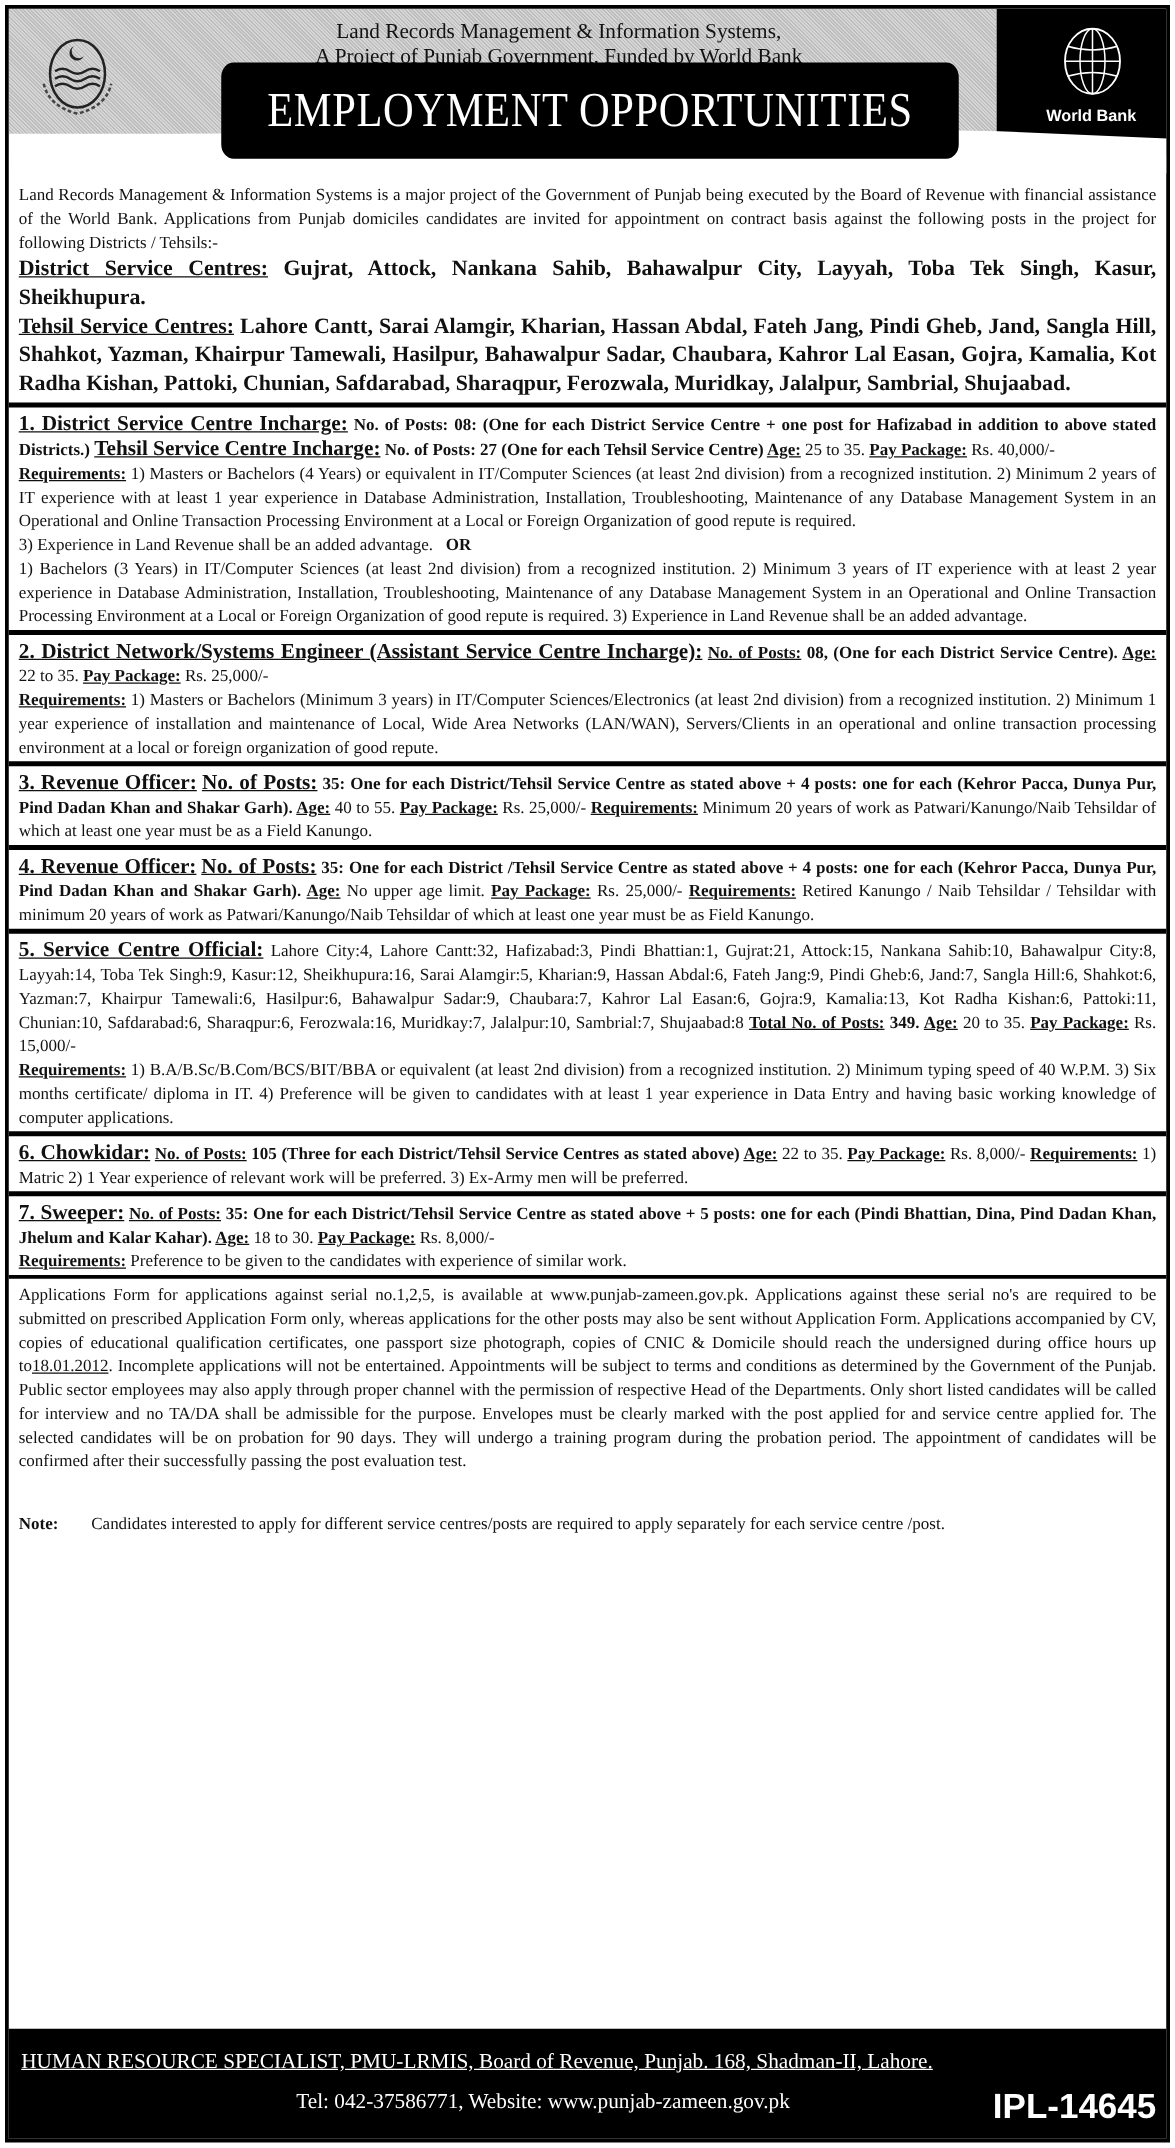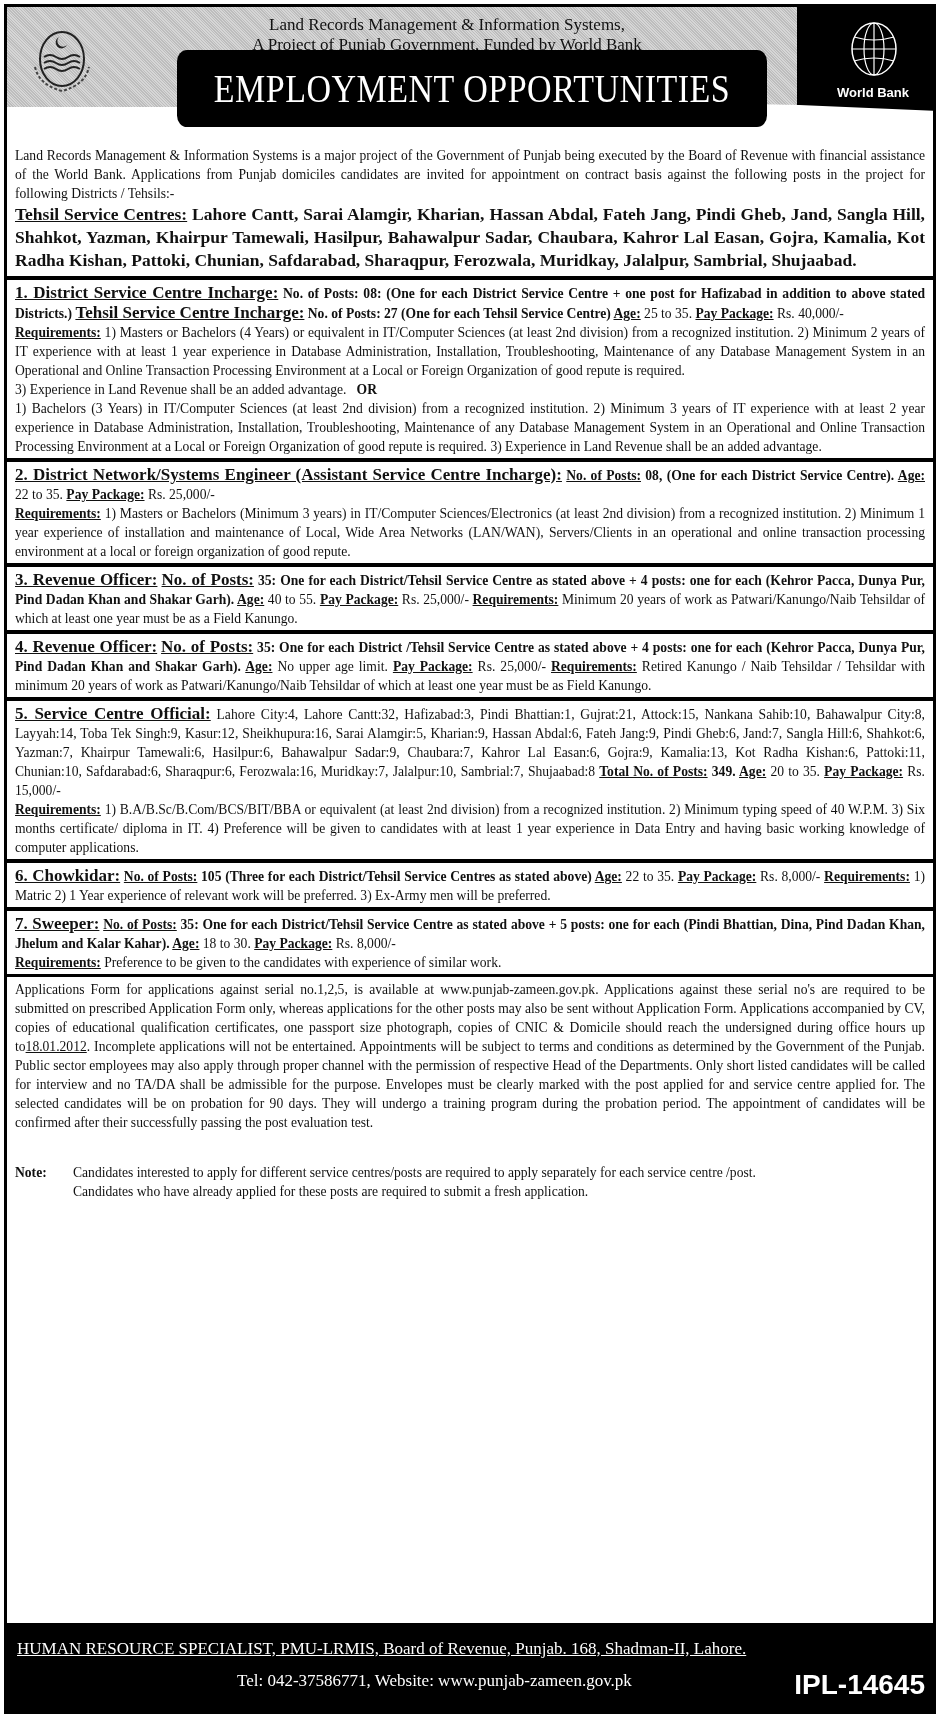--- a/index.html
+++ b/index.html
@@ -77,20 +77,24 @@
       <line x1="24" y1="2" x2="24" y2="54" stroke="#fff" stroke-width="1.2"></line>
       <path d="M4 16 q20 6 40 0" fill="none" stroke="#fff" stroke-width="1.2"></path>
       <line x1="2" y1="28" x2="46" y2="28" stroke="#fff" stroke-width="1.2"></line>
       <path d="M4 40 q20 -6 40 0" fill="none" stroke="#fff" stroke-width="1.2"></path>
     </svg>
     <div class="wb-label">World Bank</div>
   </div>
 
   <div class="sec intro">
     <p>Land Records Management &amp; Information Systems is a major project of the Government of Punjab being executed by the Board of Revenue with financial assistance of the World Bank. Applications from Punjab domiciles candidates are invited for appointment on contract basis against the following posts in the project for following Districts / Tehsils:-</p>
+    <p class="big">
+      <u>District Service Centres:</u>
+      <span>Gujrat, Attock, Nankana Sahib, Bahawalpur City, Layyah, Toba Tek Singh, Kasur, Sheikhupura.</span>
+    </p>
     <p class="big">
       <u>Tehsil Service Centres:</u>
       <span>Lahore Cantt, Sarai Alamgir, Kharian, Hassan Abdal, Fateh Jang, Pindi Gheb, Jand, Sangla Hill, Shahkot, Yazman, Khairpur Tamewali, Hasilpur, Bahawalpur Sadar, Chaubara, Kahror Lal Easan, Gojra, Kamalia, Kot Radha Kishan, Pattoki, Chunian, Safdarabad, Sharaqpur, Ferozwala, Muridkay, Jalalpur, Sambrial, Shujaabad.</span>
     </p>
   </div>
   <div class="sep"></div>
 
   <div class="sec" style="padding-top:3px;padding-bottom:2px">
     <p>
       <span class="ttl">1. District Service Centre Incharge:</span><b> No. of Posts: 08: (One for each District Service Centre + one post for Hafizabad in addition to above stated Districts.) </b><span class="ttl">Tehsil Service Centre Incharge:</span><b> No. of Posts: 27 (One for each Tehsil Service Centre) </b>
@@ -170,21 +174,20 @@
   <div class="sep thin"></div>
 
   <div class="sec" style="padding-top:3px">
     <p>
       <span>Applications Form for applications against serial no.1,2,5, is available at www.punjab-zameen.gov.pk. Applications against these serial no's are required to be submitted on prescribed Application Form only, whereas applications for the other posts may also be sent without Application Form. Applications accompanied by CV, copies of educational qualification certificates, one passport size photograph, copies of CNIC &amp; Domicile should reach the undersigned during office hours up to</span><u>18.01.2012</u><span>. Incomplete applications will not be entertained. Appointments will be subject to terms and conditions as determined by the Government of the Punjab. Public sector employees may also apply through proper channel with the permission of respective Head of the Departments. Only short listed candidates will be called for interview and no TA/DA shall be admissible for the purpose. Envelopes must be clearly marked with the post applied for and service centre applied for. The selected candidates will be on probation for 90 days. They will undergo a training program during the probation period. The appointment of candidates will be confirmed after their successfully passing the post evaluation test.</span>
     </p>
     <div class="note">
       <div class="note-label">Note:</div>
       <div class="note-body">
         <p>Candidates interested to apply for different service centres/posts are required to apply separately for each service centre /post.</p>
-        <p>Candidates who have already applied for these posts are required to submit a fresh application.</p>
       </div>
     </div>
   </div>
 
   <div class="footer">
     <div class="f1">HUMAN RESOURCE SPECIALIST, PMU-LRMIS, Board of Revenue, Punjab. 168, Shadman-II, Lahore.</div>
     <div class="f2">Tel: 042-37586771, Website: www.punjab-zameen.gov.pk</div>
     <div class="ipl">IPL-14645</div>
   </div>
 </div>

